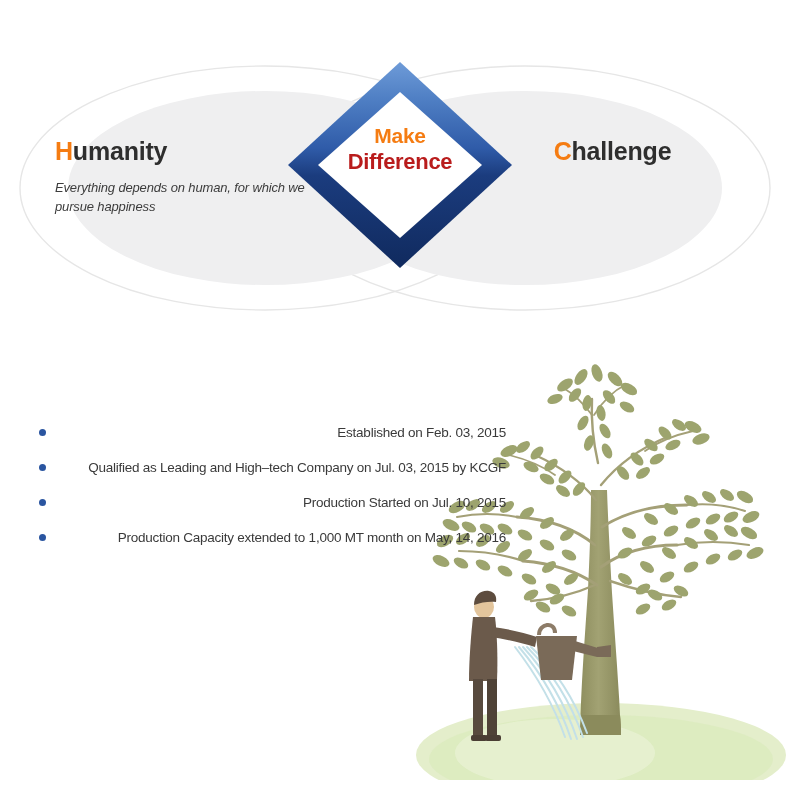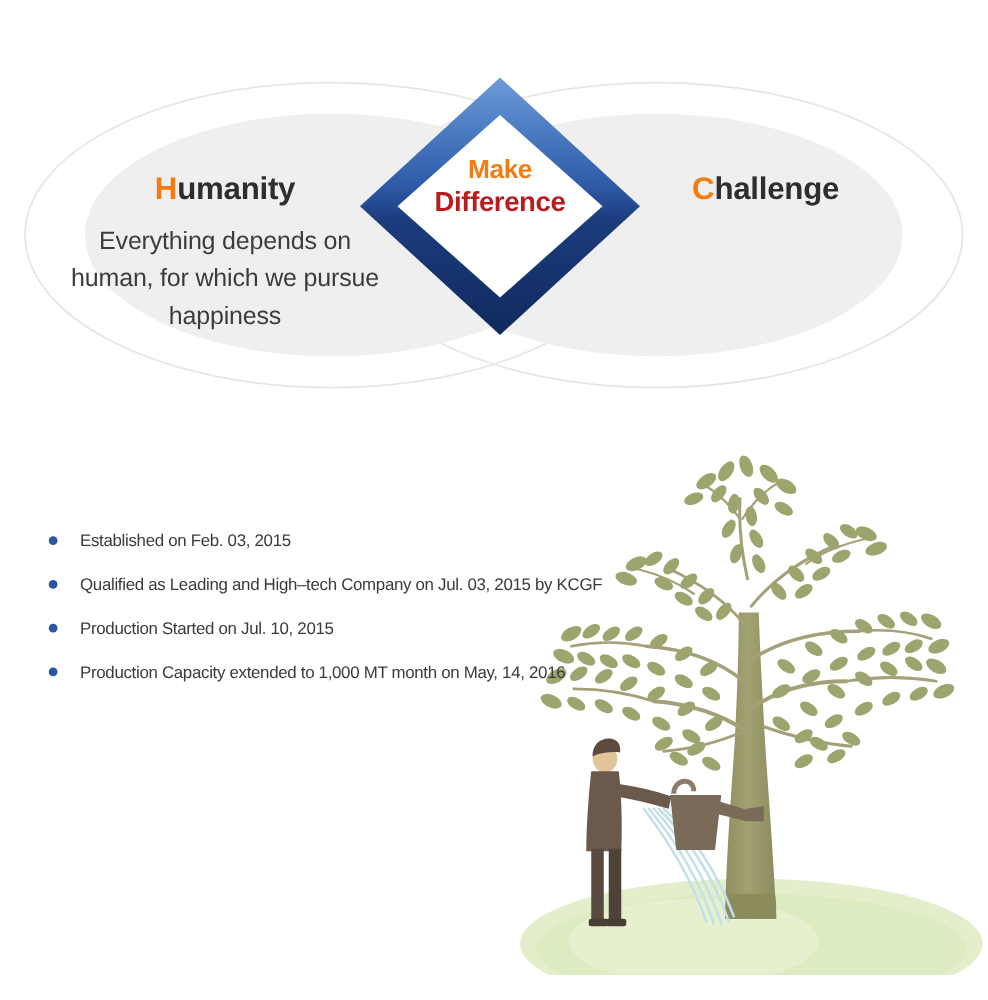--- a/index.html
+++ b/index.html
@@ -25,42 +25,42 @@
     height: 345px;
   }
   #vision-svg {
     position: absolute;
     left: 0;
     top: 0;
   }
 
   .value-block {
     position: absolute;
-    text-align: center;
     width: 250px;
   }
   #value-block-humanity { left: 55px;  top: 138px; }
   #value-block-challenge { left: 490px; top: 138px; text-align: center; width: 245px; }
 
   .value-heading {
     font-size: 25px;
     font-weight: bold;
     color: #2e2e2e;
     letter-spacing: -0.2px;
     margin: 0 0 12px 0;
     line-height: 1.1;
   }
   .value-heading .initial { color: #f57c12; }
 
   .value-desc {
-    font-size: 20px;
+    font-size: 13px;
     color: #3c3c3c;
     line-height: 1.52;
     margin: 0;
     letter-spacing: -0.15px;
+    font-style: italic;
   }
 
   
   #center-diamond {
     position: absolute;
     left: 288px;
     top: 62px;
     width: 224px;
     height: 206px;
   }
@@ -90,20 +90,21 @@
   
   #milestone-list {
     position: absolute;
     left: 36px;
     top: 415px;
     width: 470px;
     margin: 0;
     padding: 0;
     list-style: none;
     z-index: 3;
+    text-align: right;
   }
   .milestone-item {
     position: relative;
     padding-left: 28px;
     height: 35px;
     line-height: 35px;
     font-size: 13.5px;
     color: #3a3a3a;
     letter-spacing: -0.25px;
     white-space: nowrap;

